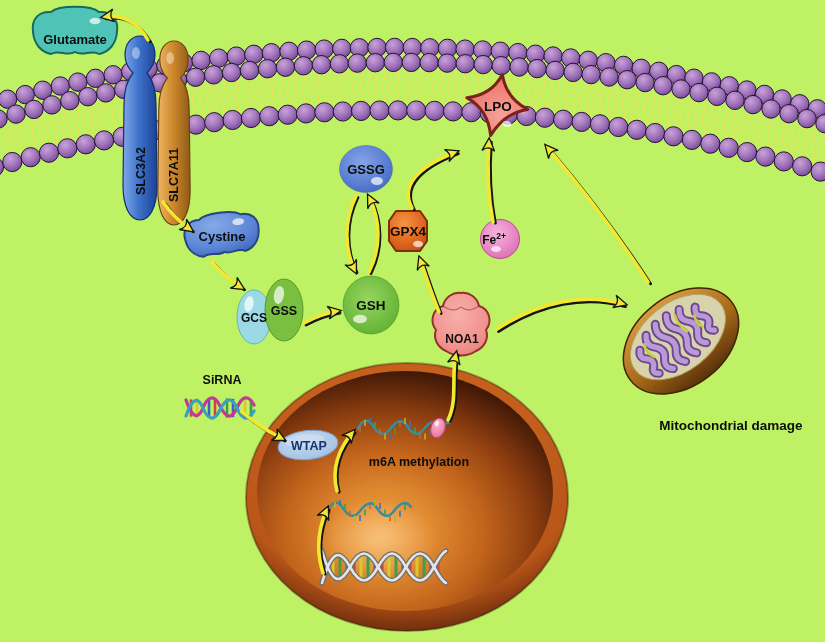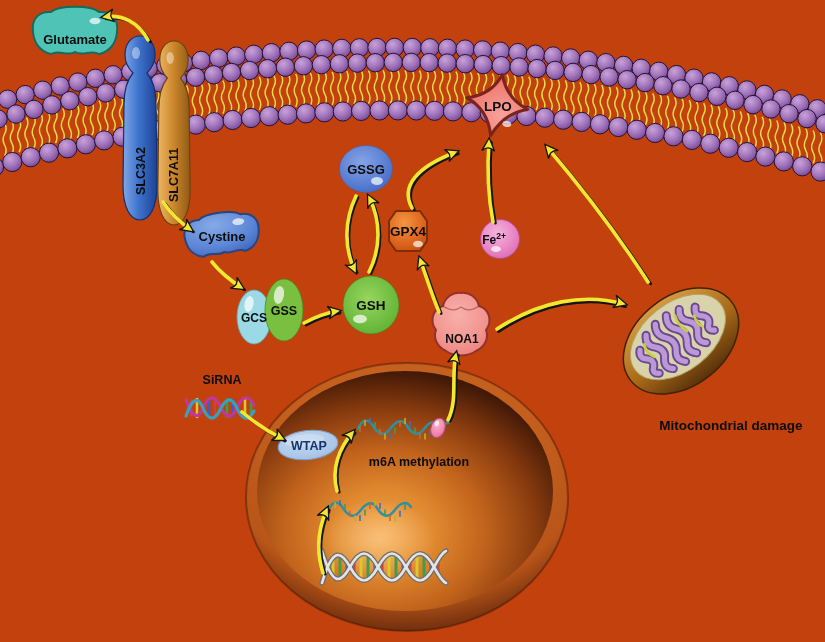--- a/index.html
+++ b/index.html
@@ -1,16 +1,16 @@
 <!DOCTYPE html>
 <html><head>
 <meta charset="utf-8">
 <style>
   html,body{margin:0;padding:0;background:#fff;}
-  .stage{position:relative;width:825px;height:642px;background:#c2410c;overflow:hidden;}
+  .stage{position:relative;width:825px;height:642px;background:#bef264;overflow:hidden;}
   svg{display:block;}
   text{font-family:"Liberation Sans",sans-serif;font-weight:700;fill:#0d0d0d;}.t12{font-size:12px}.t125{font-size:12.5px}.t13{font-size:13px}.t135{font-size:13.5px}
   .navy{fill:#17356b}
   .sh{stroke:#151515;stroke-width:2.8;fill:none;stroke-linecap:round;}
   .yl{stroke:#f2e832;stroke-width:3.6;fill:none;stroke-linecap:round;}
   .tailln{stroke:#e8e44e;stroke-width:1.5;fill:none;opacity:.95}
   .bead{fill:url(#beadG);stroke:#241338;stroke-width:1;}
   .dnaDark{stroke:#6e6e6e;stroke-width:5.2;fill:none;stroke-linecap:round;}
   .dnaLight{stroke:#e4e4e4;stroke-width:2.6;fill:none;stroke-linecap:round;}
   .mrna{stroke:#2f8fa4;stroke-width:2.4;fill:none;stroke-linecap:round;}

